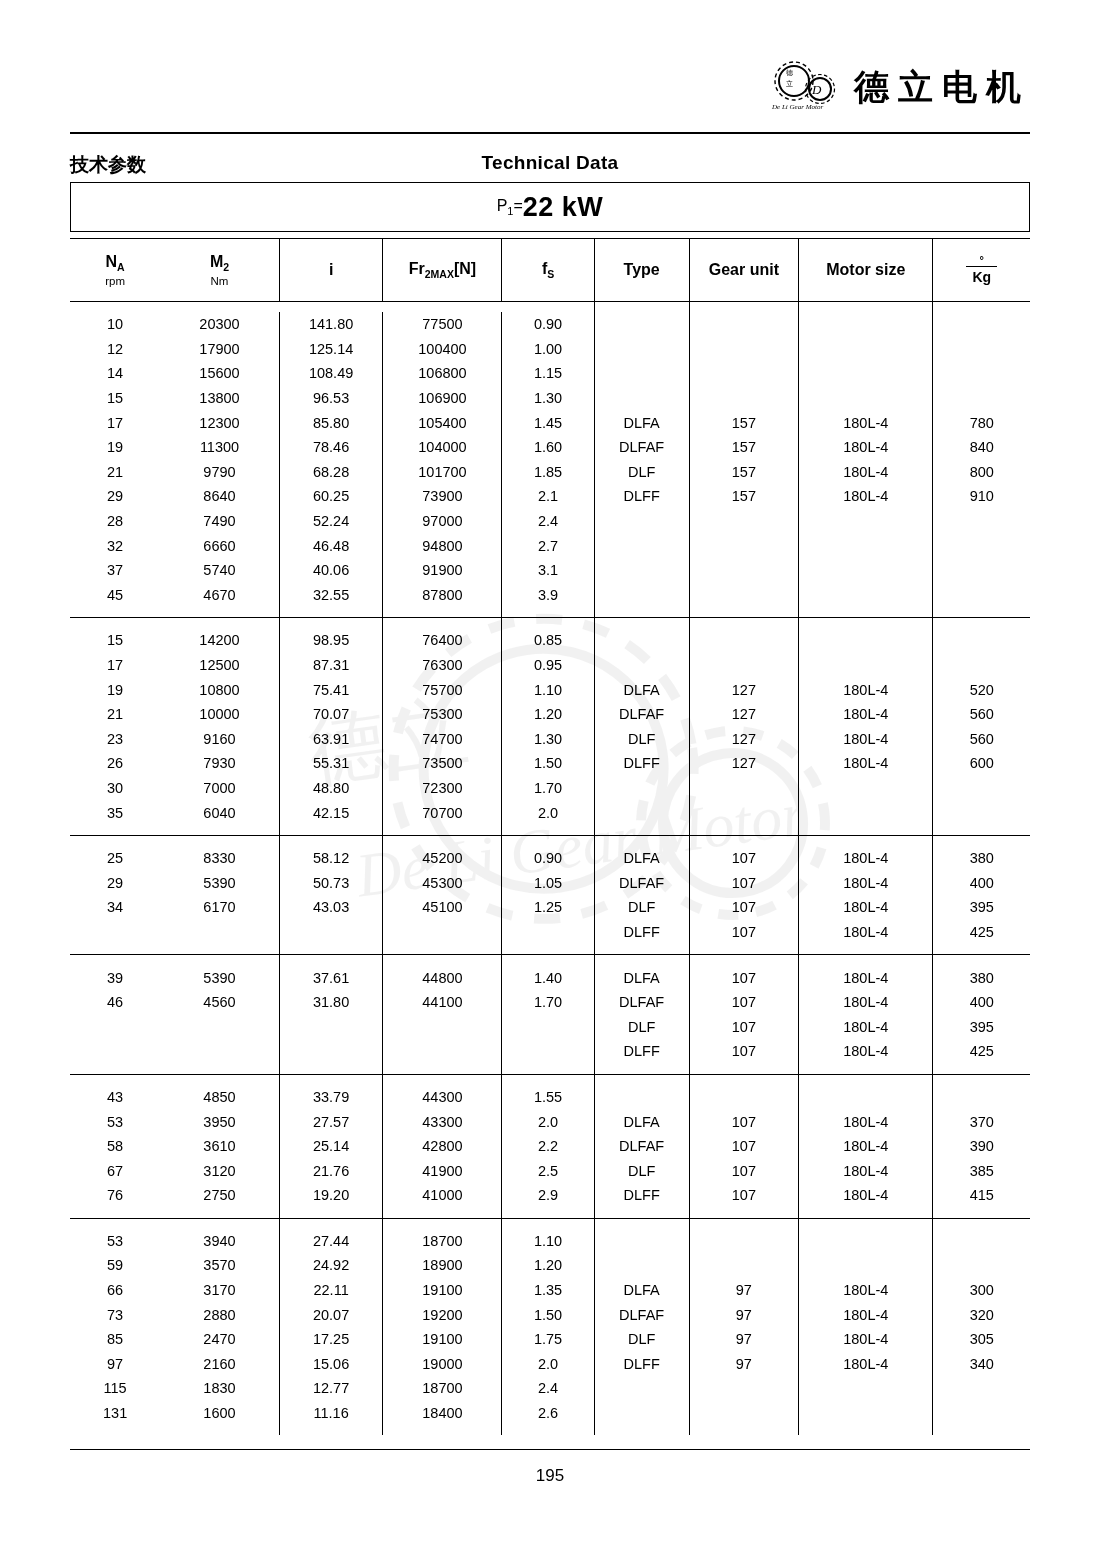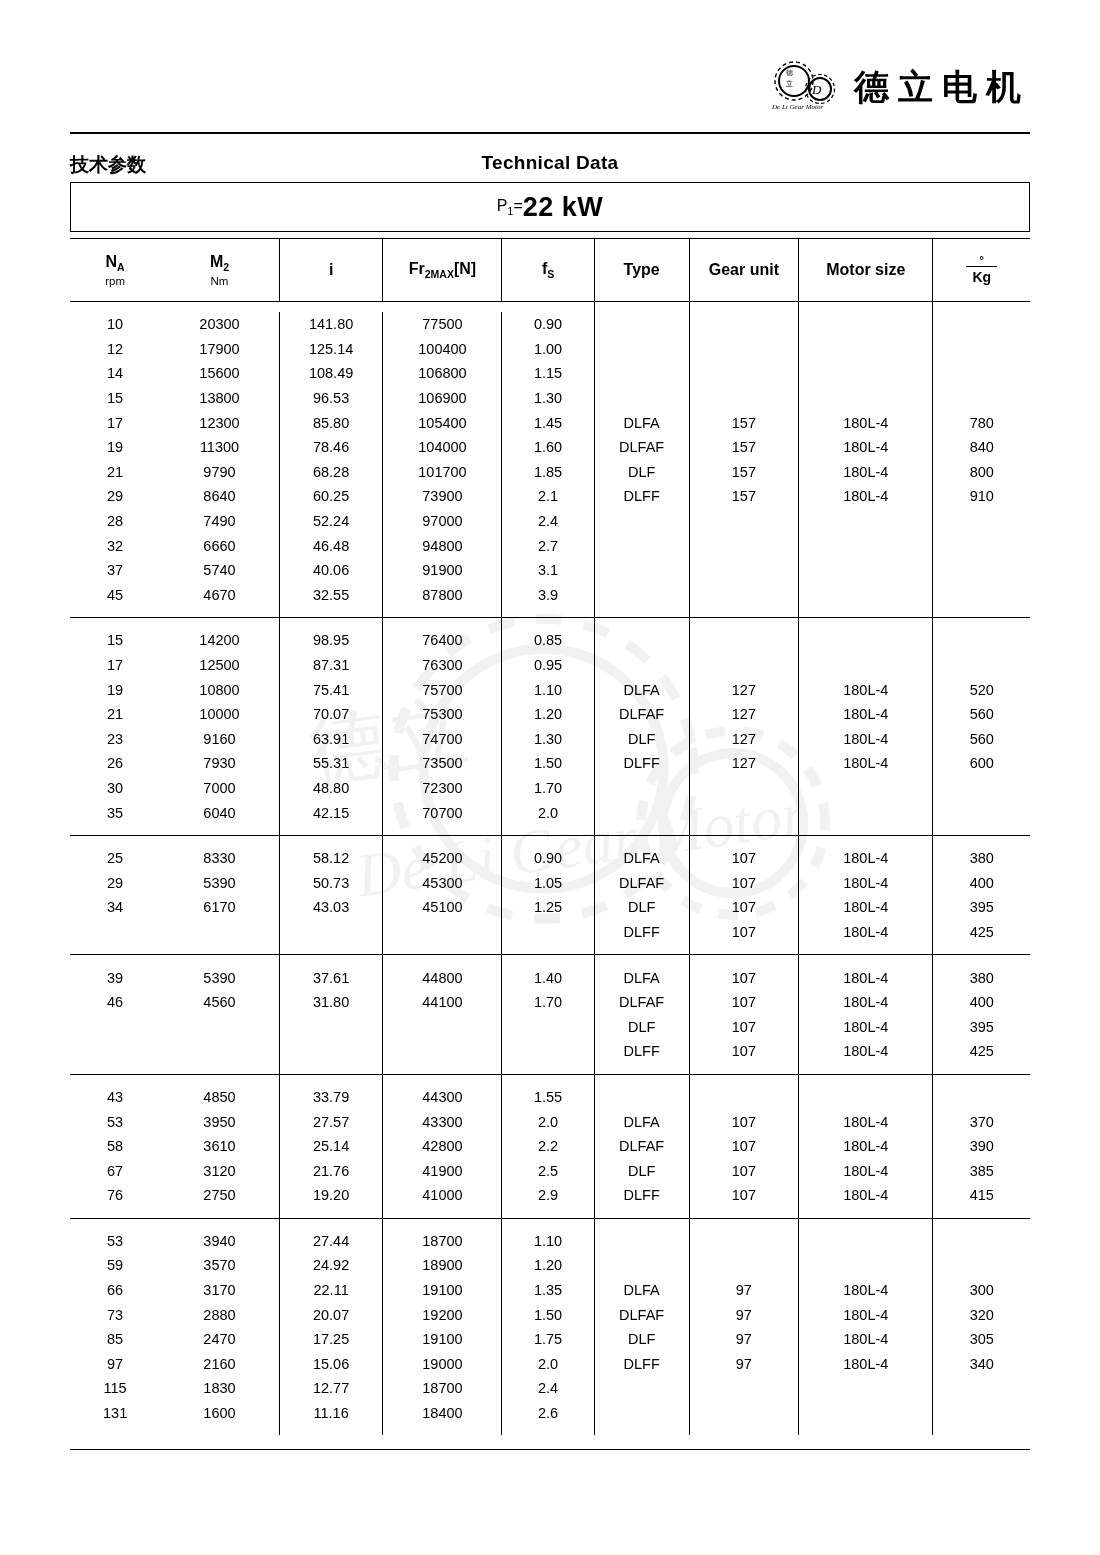--- a/index.html
+++ b/index.html
@@ -858,13 +858,14 @@
           <td class="vline-l"></td>
           <td class="vline-l"></td>
           <td class="vline-l"></td>
           <td class="vline-l"></td>
           <td class="vline-l"></td>
         </tr>
       </tbody>
   </table>
 
   <hr class="foot-rule">
+  <div class="page-no">195</div>
 </div>
 
 </body></html>

